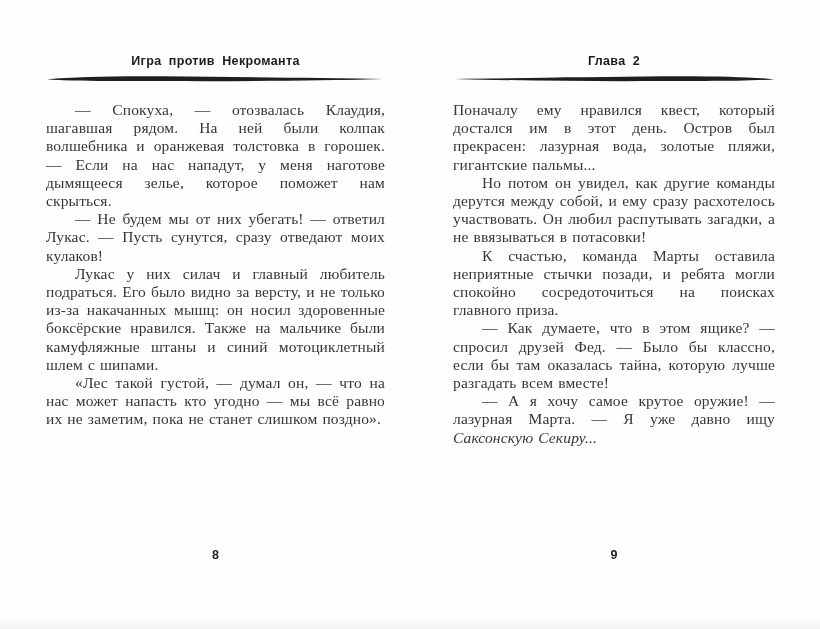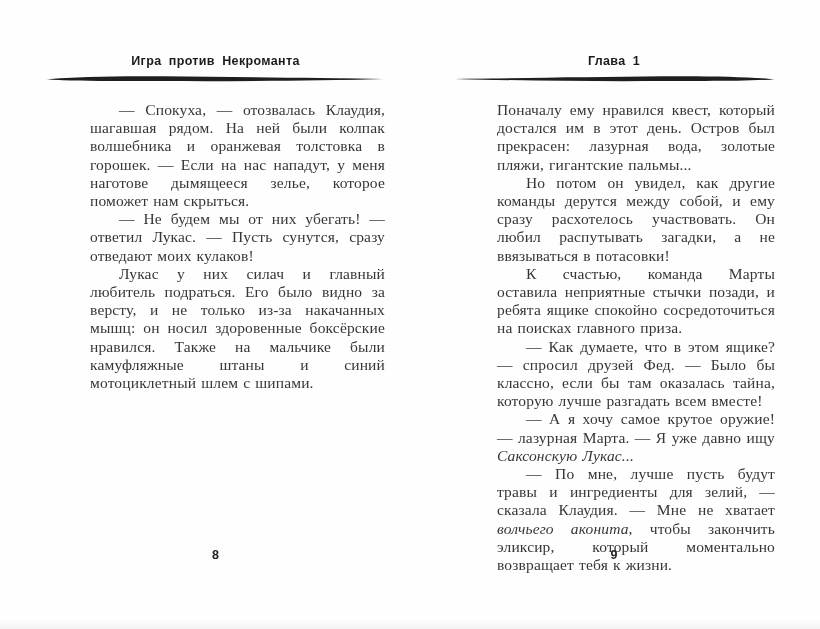--- a/index.html
+++ b/index.html
@@ -53,21 +53,20 @@
 
   .text {
     margin-top: 16px;
     font-family: "Liberation Serif", serif;
     font-size: 15.5px;
     line-height: 18.2px;
     letter-spacing: 0.15px;
     word-spacing: 1px;
     color: #363636;
     text-align: justify;
-    margin-left: 44px;
   }
   .para { margin: 0; }
   .para.indent { text-indent: 29px; }
   .em { font-style: italic; }
 
   .folio {
     position: absolute;
     top: 548px;
     text-align: center;
     font-family: "Liberation Sans", sans-serif;
@@ -89,38 +88,38 @@
     </header>
     <svg class="divider" viewBox="0 0 340 12" preserveAspectRatio="none" aria-hidden="true">
       <path fill="#1f1f1f" d="M2,6.2 C28,3.9 70,2.8 118,3.3 C190,4.0 272,5.0 337,6.0 C272,7.6 190,8.5 118,8.0 C72,7.7 30,8.6 2,6.2 Z"></path>
       <path fill="#1f1f1f" opacity="0.75" d="M0,6.4 C14,5.6 28,5.3 42,5.7 C28,6.9 14,7.2 0,6.4 Z"></path>
       <path fill="#1f1f1f" opacity="0.8" d="M296,5.8 L340,6.0 L296,6.7 Z"></path>
     </svg>
     <div class="text" lang="ru">
         <p class="para indent"><span>— Спокуха, — отозвалась Клаудия, шагавшая рядом. На ней были колпак волшебника и оранжевая толстовка в горошек. — Если на нас нападут, у меня наготове дымящееся зелье, которое поможет нам скрыться.</span></p>
         <p class="para indent"><span>— Не будем мы от них убегать! — ответил Лукас. — Пусть сунутся, сразу отведают моих кулаков!</span></p>
         <p class="para indent"><span>Лукас у них силач и главный любитель подраться. Его было видно за версту, и не только из-за накачанных мышц: он носил здоровенные боксёрские нравился. Также на мальчике были камуфляжные штаны и синий мотоциклетный шлем с шипами.</span></p>
+        <p class="para indent"><span>«Лес такой густой, — думал он, — что на нас может напасть кто угодно — мы всё равно их не заметим, пока не станет слишком поздно».</span></p>
       </div>
   </section>
 
   <section class="page page--right">
     <header class="running-head">
-      <span>Глава 1</span>
+      <span>Глава 2</span>
     </header>
     <svg class="divider divider--flip" viewBox="0 0 340 12" preserveAspectRatio="none" aria-hidden="true">
       <path fill="#1f1f1f" d="M2,6.2 C28,3.9 70,2.8 118,3.3 C190,4.0 272,5.0 337,6.0 C272,7.6 190,8.5 118,8.0 C72,7.7 30,8.6 2,6.2 Z"></path>
       <path fill="#1f1f1f" opacity="0.75" d="M0,6.4 C14,5.6 28,5.3 42,5.7 C28,6.9 14,7.2 0,6.4 Z"></path>
       <path fill="#1f1f1f" opacity="0.8" d="M296,5.8 L340,6.0 L296,6.7 Z"></path>
     </svg>
     <div class="text" lang="ru">
         <p class="para"><span>Поначалу ему нравился квест, который достался им в этот день. Остров был прекрасен: лазурная вода, золотые пляжи, гигантские пальмы...</span></p>
         <p class="para indent"><span>Но потом он увидел, как другие команды дерутся между собой, и ему сразу расхотелось участвовать. Он любил распутывать загадки, а не ввязываться в потасовки!</span></p>
-        <p class="para indent"><span>К счастью, команда Марты оставила неприятные стычки позади, и ребята ящике спокойно сосредоточиться на поисках главного приза.</span></p>
+        <p class="para indent"><span>К счастью, команда Марты оставила неприятные стычки позади, и ребята могли спокойно сосредоточиться на поисках главного приза.</span></p>
         <p class="para indent"><span>— Как думаете, что в этом ящике? — спросил друзей Фед. — Было бы классно, если бы там оказалась тайна, которую лучше разгадать всем вместе!</span></p>
-        <p class="para indent"><span>— А я хочу самое крутое оружие! — лазурная Марта. — Я уже давно ищу </span><span class="em">Саксонскую Лукас...</span></p>
-        <p class="para indent"><span>— По мне, лучше пусть будут травы и ингредиенты для зелий, — сказала Клаудия. — Мне не хватает </span><span class="em">волчьего аконита</span><span>, чтобы закончить эликсир, который моментально возвращает тебя к жизни.</span></p>
+        <p class="para indent"><span>— А я хочу самое крутое оружие! — лазурная Марта. — Я уже давно ищу </span><span class="em">Саксонскую Секиру...</span></p>
       </div>
   </section>
 
   <div class="folio folio--left">8</div>
   <div class="folio folio--right">9</div>
 
 </div>
 
 </body></html>

